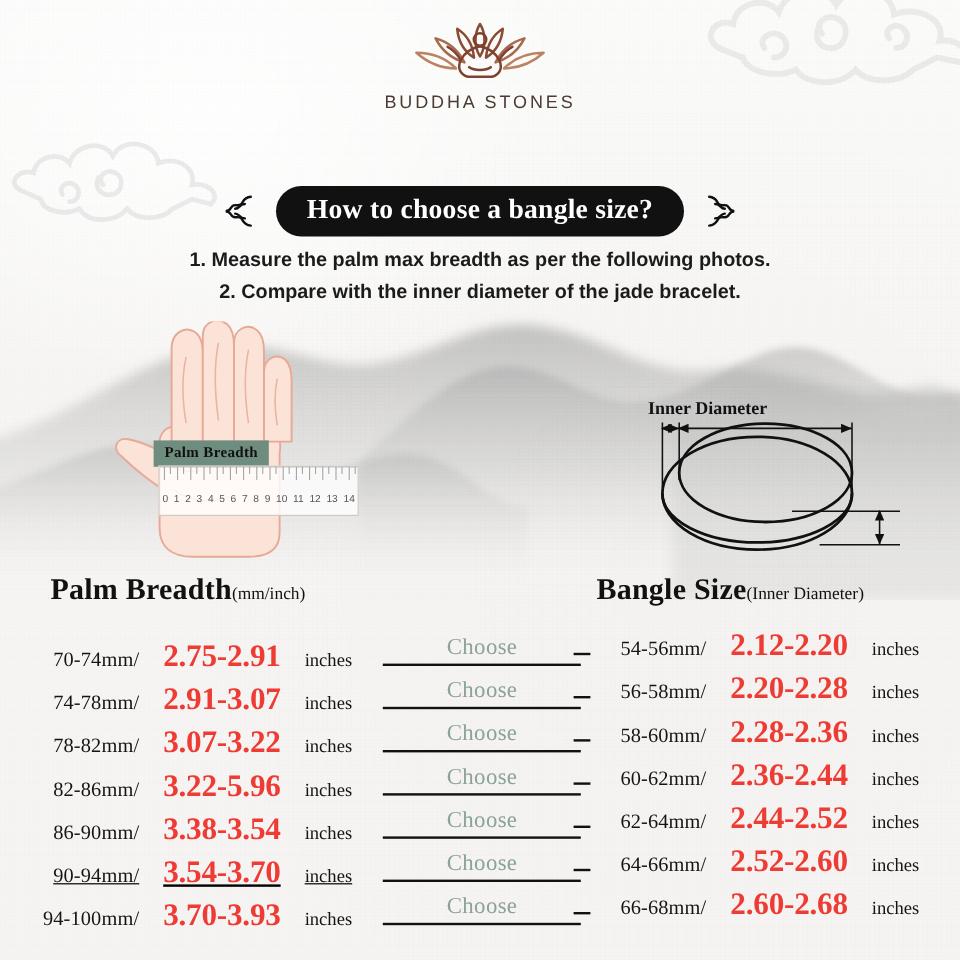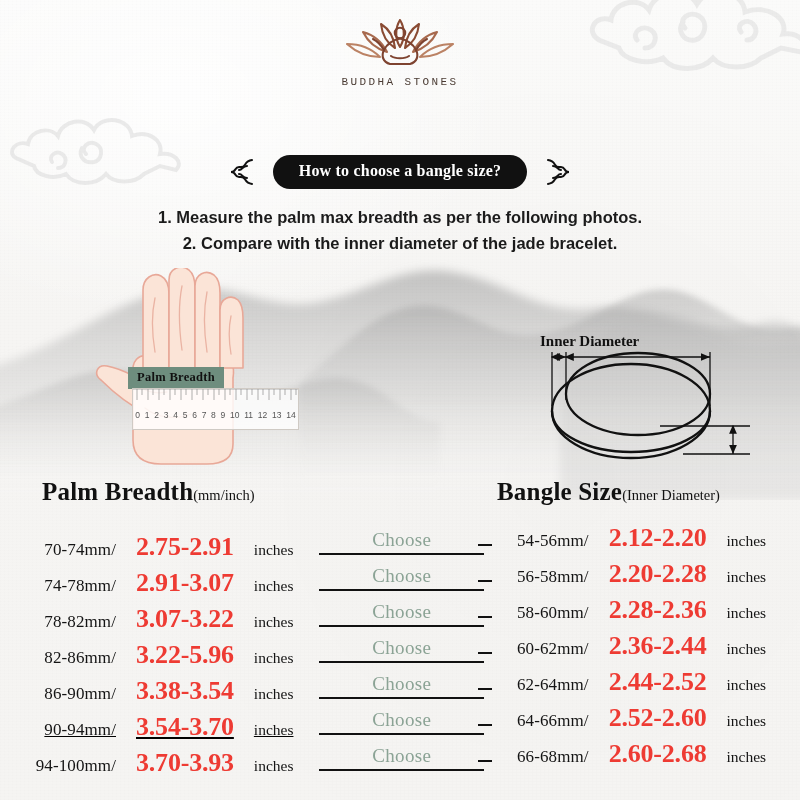--- a/index.html
+++ b/index.html
@@ -23,36 +23,36 @@
       repeating-linear-gradient(90deg, rgba(0,0,0,.010) 0 1px, rgba(0,0,0,0) 1px 4px),
       radial-gradient(circle at 70% 60%, rgba(0,0,0,.015), rgba(0,0,0,0) 60%);
   }
   
   .mountains{position:absolute;left:0;top:250px;width:800px;height:250px;pointer-events:none;}
   .cloud{position:absolute;pointer-events:none;opacity:.5;}
 
   
   .logo-wrap{position:absolute;left:0;right:0;top:8px;text-align:center;}
   .brand-name{
-    font-family:Liberation Mono, monospace;
-    font-size:11px;letter-spacing:2.4px;color:#4a3b33;margin-top:-2px;
+    font-family:Liberation Sans, sans-serif;
+    font-size:15px;letter-spacing:2.4px;color:#4a3b33;margin-top:-2px;
   }
   .title{
     position:absolute;left:0;right:0;top:88px;text-align:center;
     font-family:"Liberation Serif",serif;font-size:45px;color:#121212;
     letter-spacing:.5px;
   }
   .sub-row{
     position:absolute;left:0;right:0;top:155px;
     display:flex;align-items:center;justify-content:center;gap:14px;
   }
   .pill{
     background:#111;color:#fff;border-radius:22px;
     padding:7px 26px 9px;font-family:"Liberation Serif",serif;
-    font-size:16px;font-weight:bold;letter-spacing:.2px;
+    font-size:23px;font-weight:bold;letter-spacing:.2px;
   }
   .steps{
     position:absolute;left:0;right:0;top:205px;text-align:center;
     font-family:"Liberation Sans",sans-serif;font-weight:bold;
     color:#1b1b1b;font-size:16.5px;line-height:1.55;
   }
   .steps div{white-space:nowrap;}
 
   
   .hand-area{position:absolute;left:95px;top:268px;width:250px;height:200px;}

